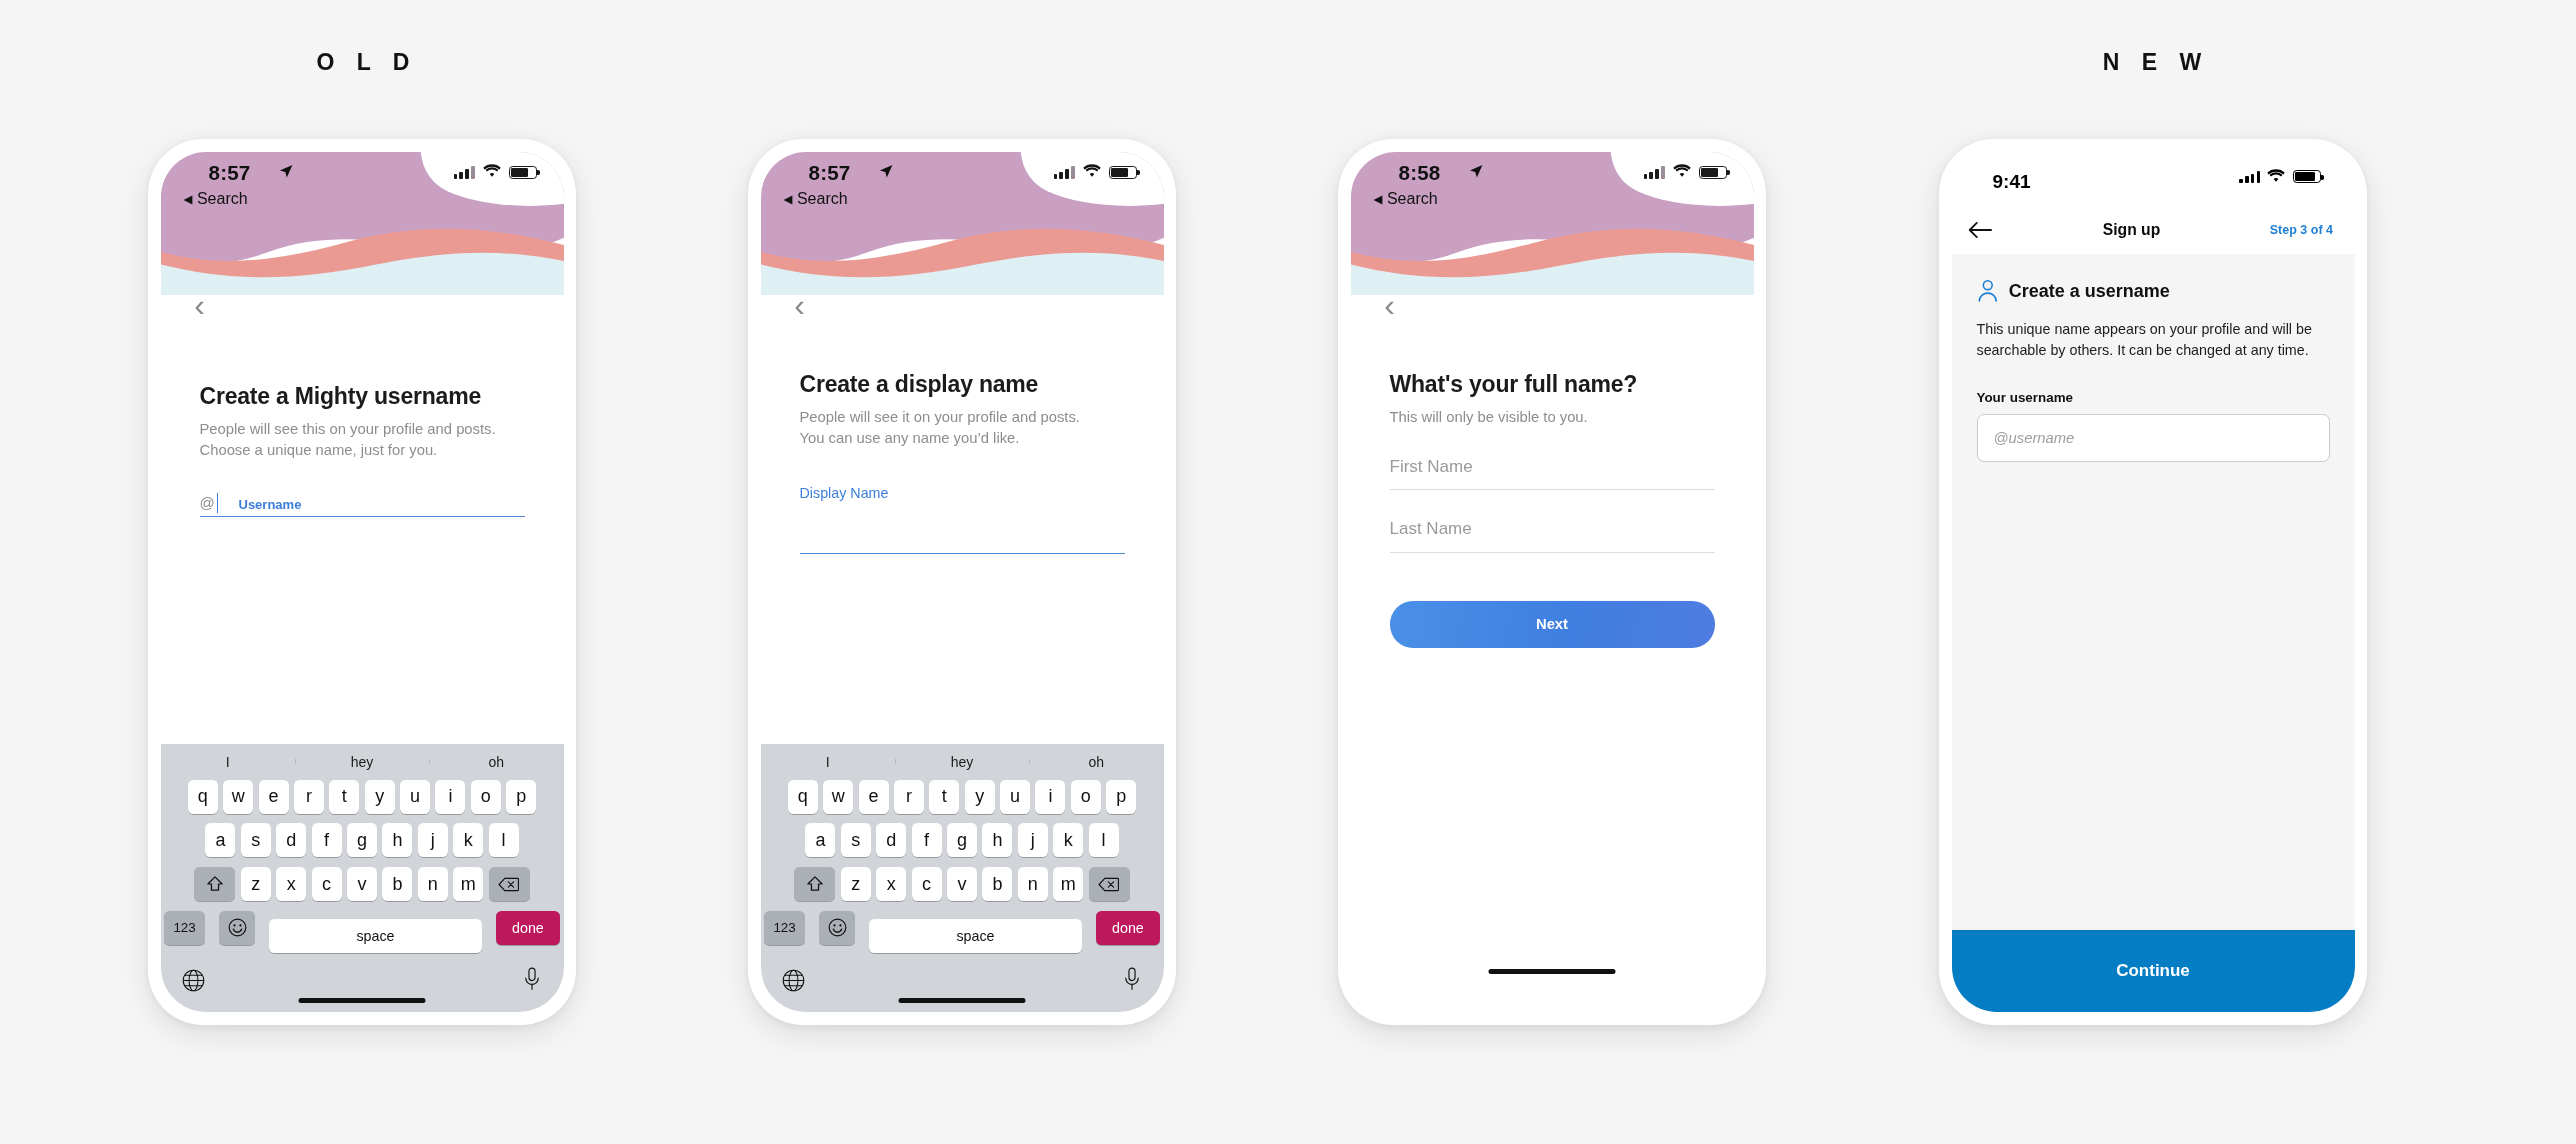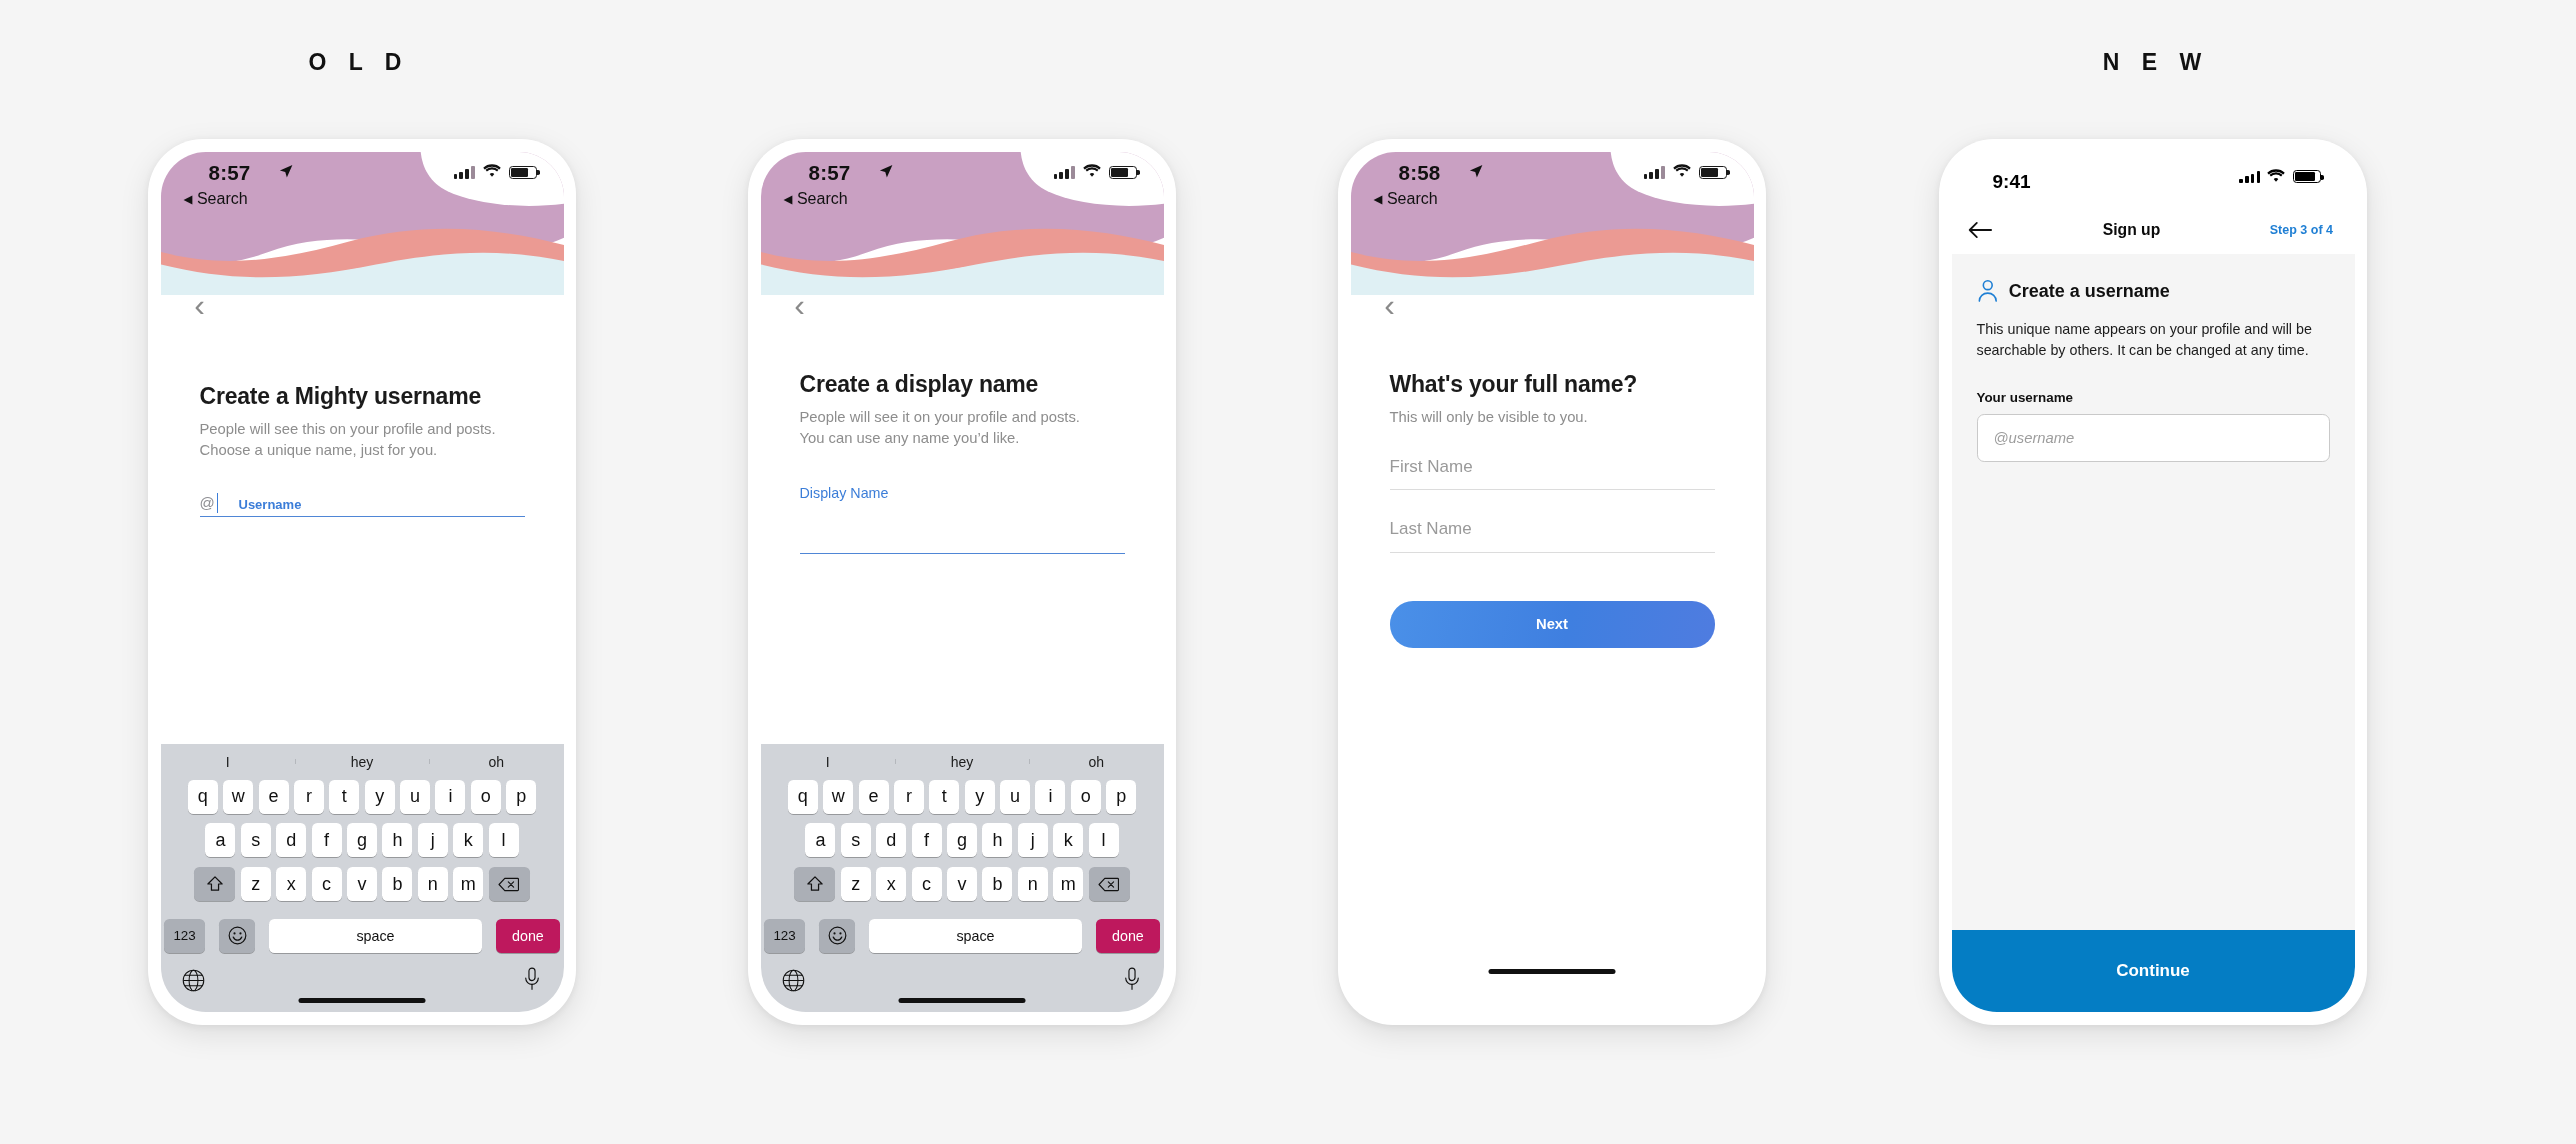--- a/index.html
+++ b/index.html
@@ -13,21 +13,21 @@
 
   
   .caption {
     position: absolute;
     font-size: 23px;
     font-weight: 700;
     letter-spacing: 8px;
     color: #111111;
     text-align: center;
   }
-  #cap-old { left: 171px; top: 49px; width: 376px; }
+  #cap-old { left: 179px; top: 49px; width: 376px; }
   #cap-new { left: 1968px; top: 49px; width: 376px; }
 
   
   .phone {
     position: absolute;
     width: 428px; height: 886px;
     background: #ffffff;
     border-radius: 55px;
     box-shadow: 0 9px 30px rgba(0,0,0,0.10), 0 1.8px 7.2px rgba(0,0,0,0.06);
     padding: 12.5px;
@@ -158,21 +158,21 @@
     background:#ffffff; border-radius: 5.4px;
     box-shadow: 0 0.9px 0 rgba(0,0,0,0.28);
     height: 34px; width: 30px;
     display:flex; align-items:center; justify-content:center;
     font-size: 18px; color:#111; font-weight: 400;
   }
   .kb-row.r2 { padding: 0 15px; }
   .kb-row.r3 { padding: 0 0; }
   .key.wide { width: 41px; background:#abafb6; box-shadow:0 0.9px 0 rgba(0,0,0,0.25); }
   .key.svgkey svg { display:block; }
-  .kb-row.r4 { gap: 14px; align-items: flex-end; }
+  .kb-row.r4 { gap: 14px; }
   .key.num { width: 41px; background:#abafb6; font-size:13.4px; font-weight:500; }
   .key.emoji { width: 36px; background:#abafb6; font-size:16px; }
   .key.space { flex: 1; background:#ffffff; font-size: 14.3px; margin-top: 8px; }
   .key.done { width: 64px; background:#be185d; color:#fff; font-size:14.3px; font-weight:500; }
   .kb-bottom { height: 48px; position: relative; }
   .kb-globe { position:absolute; left: 21.5px; top: 5.4px; }
   .kb-mic   { position:absolute; right: 23px; top: 3.6px; }
   .home-ind {
     position:absolute; left:50%; transform:translateX(-50%);
     bottom: 9px; width: 127px; height: 4.9px; border-radius: 2.7px; background:#111;

